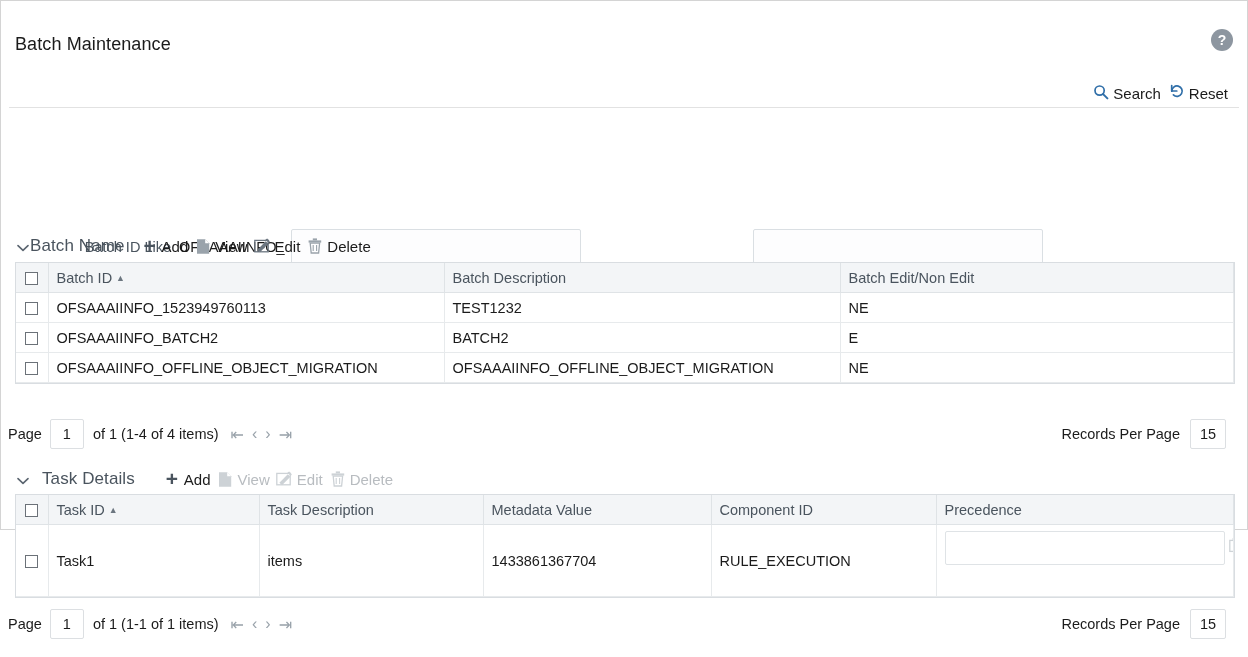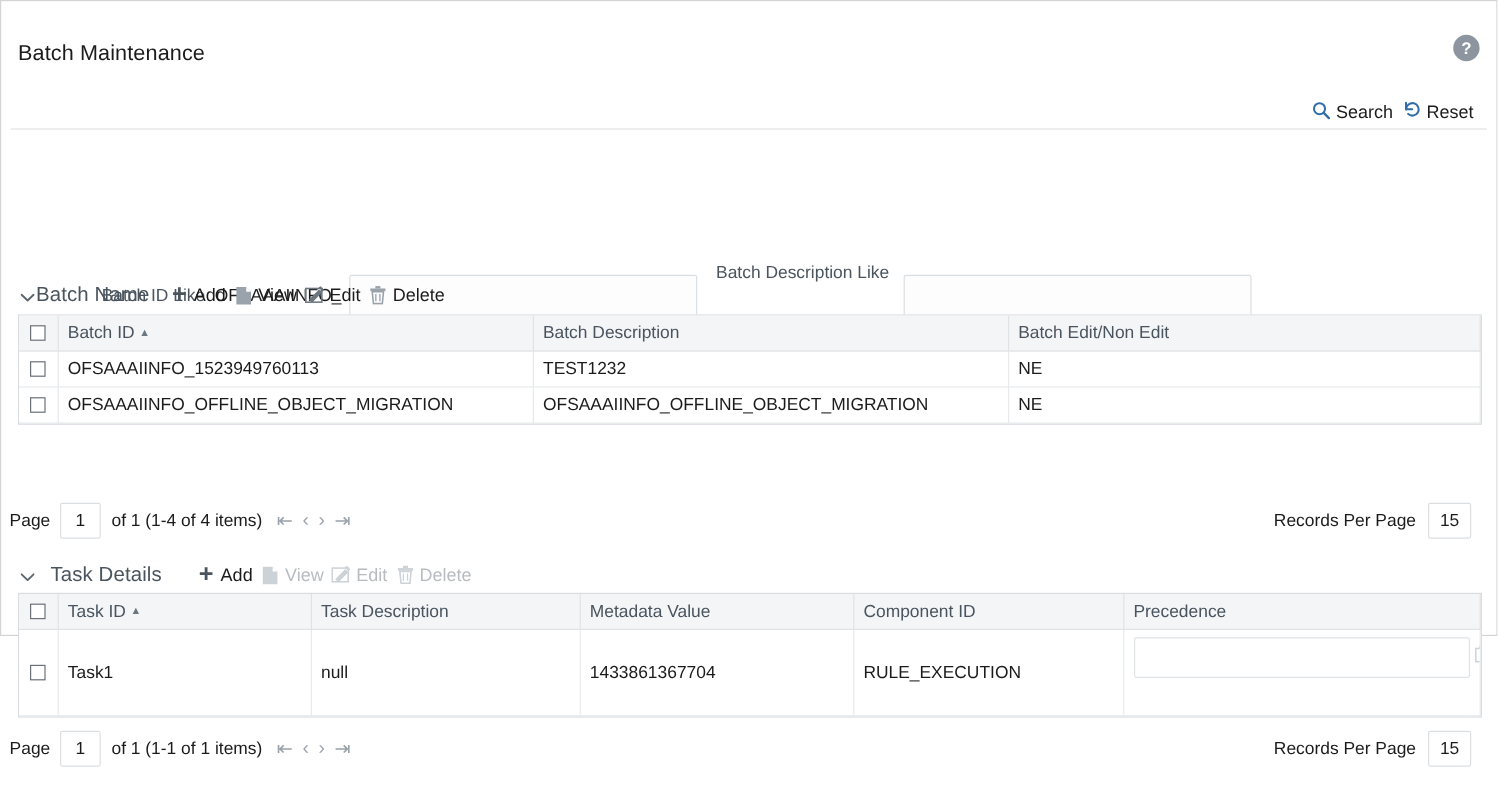--- a/index.html
+++ b/index.html
@@ -415,21 +415,20 @@
 
     <div class="field-label" style="left:10px; top:183px; width:160px;">Module</div>
     <div class="sel-wrap" style="left:188px; top:177px; width:312px;">
       <div class="sel-btn">
         <svg width="13" height="9" viewBox="0 0 13 9">
             <path d="M1.4 1.6 L6.5 7.1 L11.6 1.6" fill="none" stroke="#111" stroke-width="2.1" stroke-linecap="round" stroke-linejoin="round"></path>
           </svg>
       </div>
     </div>
 
-    <div class="field-label" style="left:560px; top:108px; width:180px;">Batch Description Like</div>
     <input class="txt-input" style="left: 752px; top: 118px; width: 290px;" type="text" value="">
 
     <div class="field-label" style="left:560px; top:162px; width:180px;">Last Modification Date</div>
 
     <div class="between-lbl" style="left:750px; top:183px;">Between</div>
     <input class="date-input" style="left: 824px; top: 174px; width: 152px;" type="text" value="">
     <span class="cal-icon" style="left:980px; top:183px;">
       <svg width="17" height="17" viewBox="0 0 17 17">
           <rect x="1" y="3" width="15" height="13" fill="none" stroke="#9aa3ab" stroke-width="1.3"></rect>
           <rect x="1" y="3" width="15" height="3" fill="#9aa3ab"></rect>
@@ -532,20 +531,26 @@
       </thead>
       <tbody>
         <tr>
           <td class="cbcol"><span class="cb"></span></td>
           <td>OFSAAAIINFO_1523949760113</td>
           <td>TEST1232</td>
           <td>NE</td>
         </tr>
         <tr>
           <td class="cbcol"><span class="cb"></span></td>
+          <td>OFSAAAIINFO_BATCH2</td>
+          <td>BATCH2</td>
+          <td>E</td>
+        </tr>
+        <tr>
+          <td class="cbcol"><span class="cb"></span></td>
           <td>OFSAAAIINFO_OFFLINE_OBJECT_MIGRATION</td>
           <td>OFSAAAIINFO_OFFLINE_OBJECT_MIGRATION</td>
           <td>NE</td>
         </tr>
       </tbody>
     </table>
   </div>
 
   <div class="pager" style="top:413px;">
     <span class="pg-label">Page</span>
@@ -638,21 +643,21 @@
           </th>
           <th>
             <span>Precedence</span>
           </th>
         </tr>
       </thead>
       <tbody>
         <tr style="height:72px;">
           <td class="cbcol"><span class="cb"></span></td>
           <td>Task1</td>
-          <td>null</td>
+          <td>items</td>
           <td>1433861367704</td>
           <td>RULE_EXECUTION</td>
           <td class="prec-cell">
             <input class="prec-input" type="text" value="" style="">
             <span class="copy-ic">
               <svg width="18" height="16" viewBox="0 0 18 16">
                   <rect x="0.8" y="3.4" width="9" height="11" fill="#ffffff" stroke="#cfd4d8" stroke-width="1.3"></rect>
                   <rect x="5.4" y="6.2" width="9" height="8" fill="#eef0f2" stroke="#cfd4d8" stroke-width="1.3"></rect>
                   <rect x="3.6" y="1" width="4" height="2.2" fill="#cfd4d8"></rect>
                 </svg>

